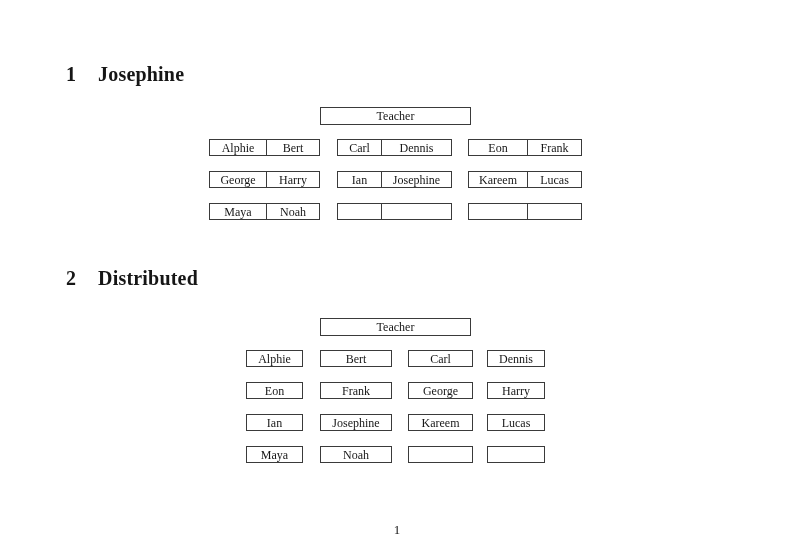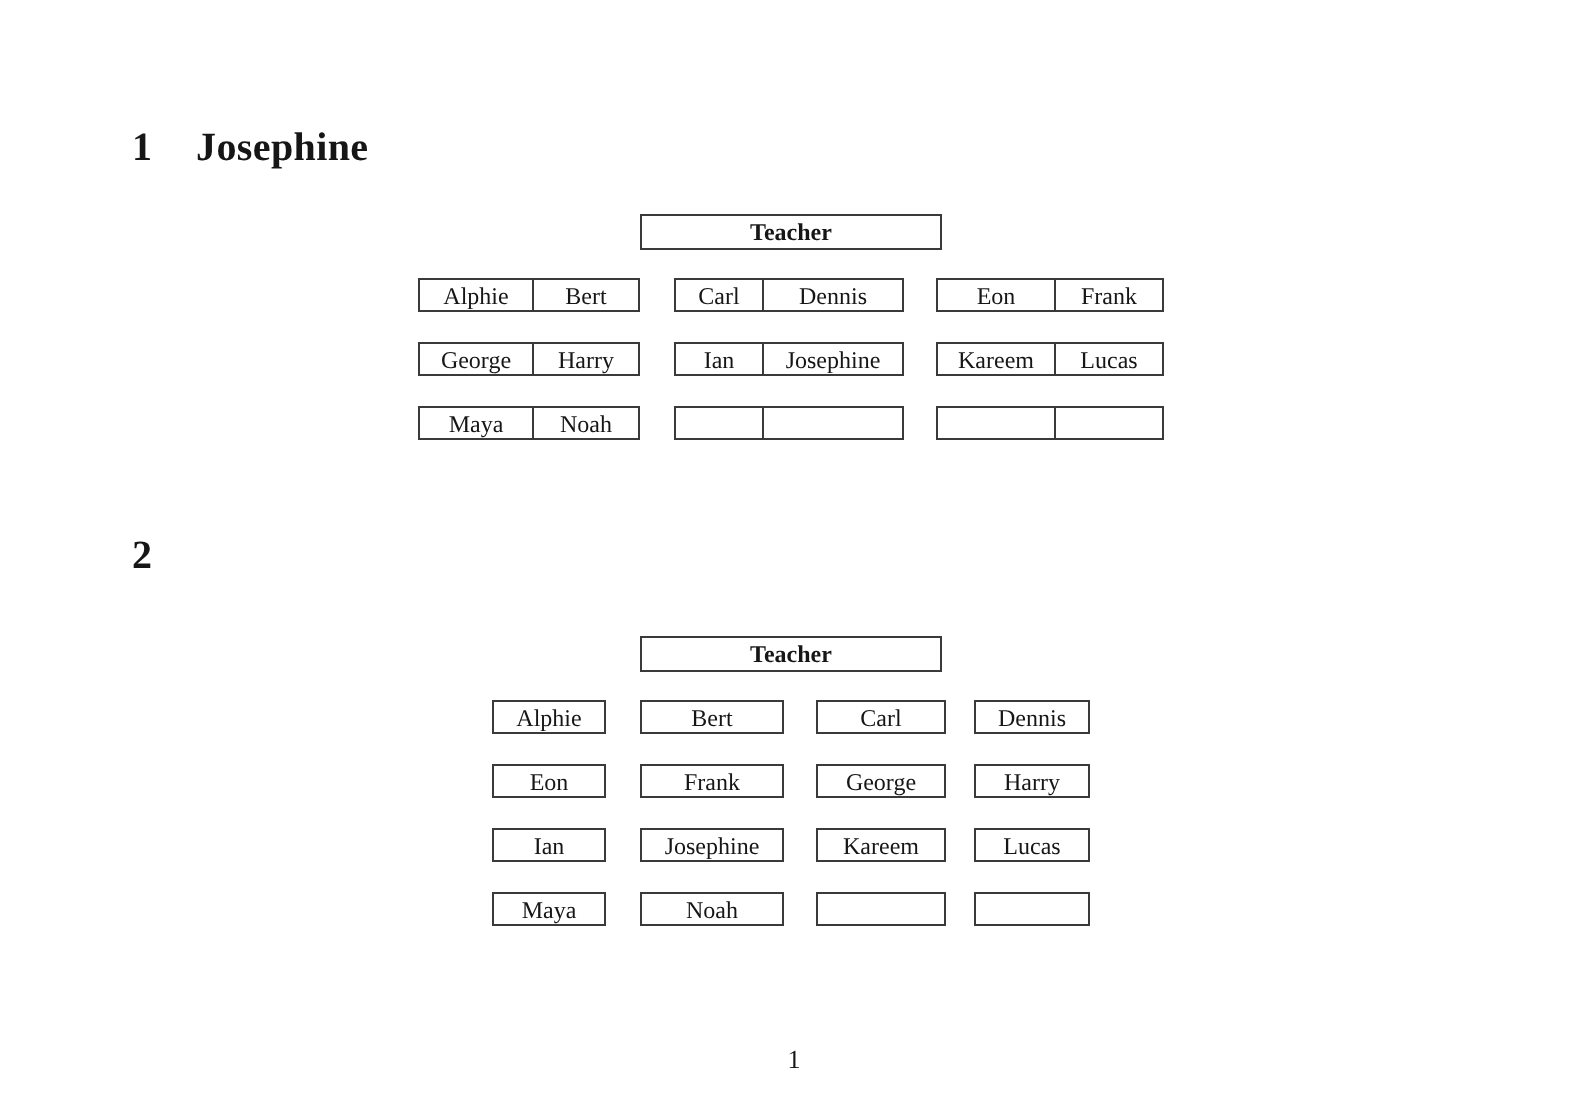--- a/index.html
+++ b/index.html
@@ -29,21 +29,21 @@
     height: 17px;
     border: 1px solid #3a3a3a;
     background: #ffffff;
     display: flex;
     align-items: center;
     justify-content: center;
     font-size: 12px;
     line-height: 14px;
     white-space: nowrap;
   }
-  .teacher { height: 18px; font-weight: bold; }
+  .teacher { height: 18px; }
   .desk {
     position: absolute;
     height: 17px;
     border: 1px solid #3a3a3a;
     background: #ffffff;
     display: flex;
   }
   .seat {
     height: 100%;
     display: flex;
@@ -108,20 +108,21 @@
     <div class="seat first" style="width:44px"></div>
     <div class="seat rest"></div>
   </div>
   <div class="desk" style="left:468px;top:203px;width:114px">
     <div class="seat first" style="width:59px"></div>
     <div class="seat rest"></div>
   </div>
 
   <div class="heading" style="left:66px;top:268px">
     <span class="num">2</span>
+    <span>Distributed</span>
   </div>
 
   <div class="box teacher" style="left:320px;top:318px;width:151px">Teacher</div>
 
   <div class="box" style="left:246px;top:350px;width:57px">Alphie</div>
   <div class="box" style="left:320px;top:350px;width:72px">Bert</div>
   <div class="box" style="left:408px;top:350px;width:65px">Carl</div>
   <div class="box" style="left:487px;top:350px;width:58px">Dennis</div>
 
   <div class="box" style="left:246px;top:382px;width:57px">Eon</div>

